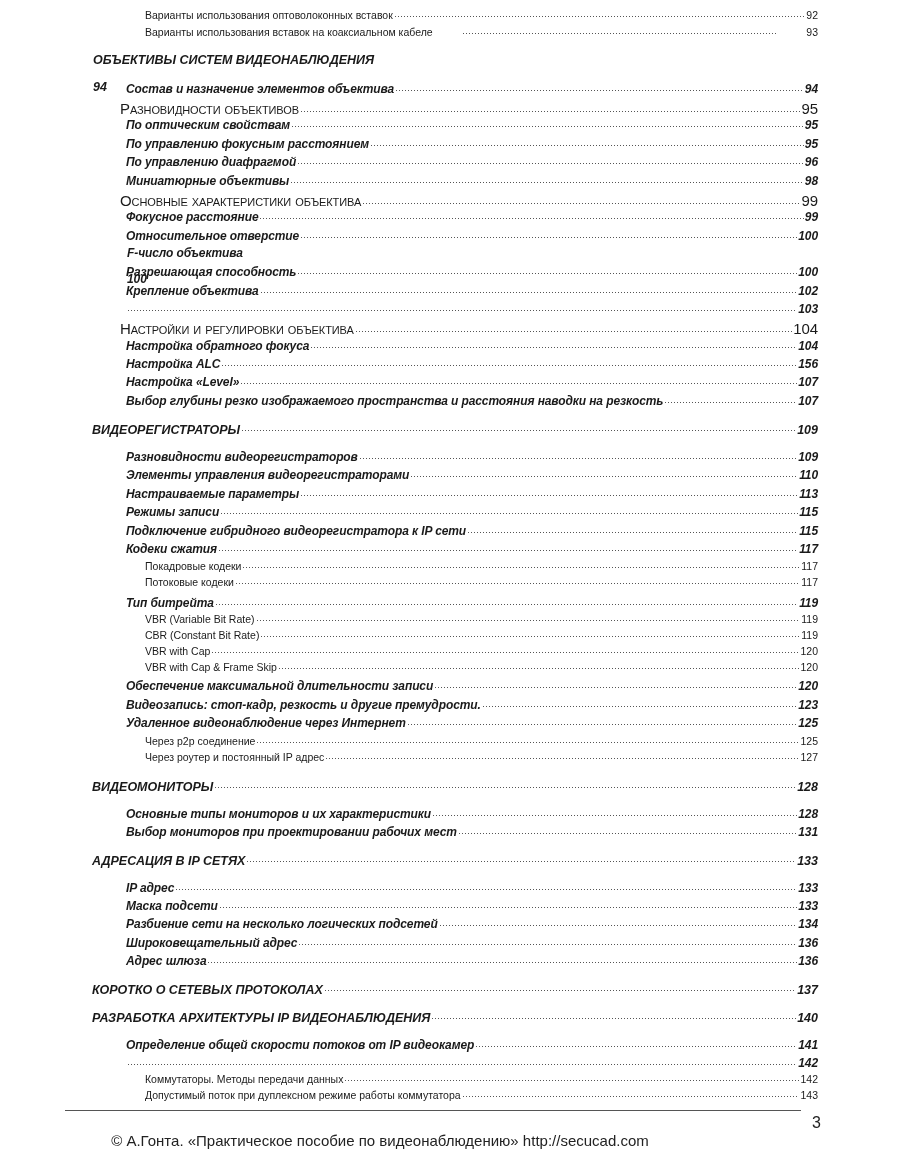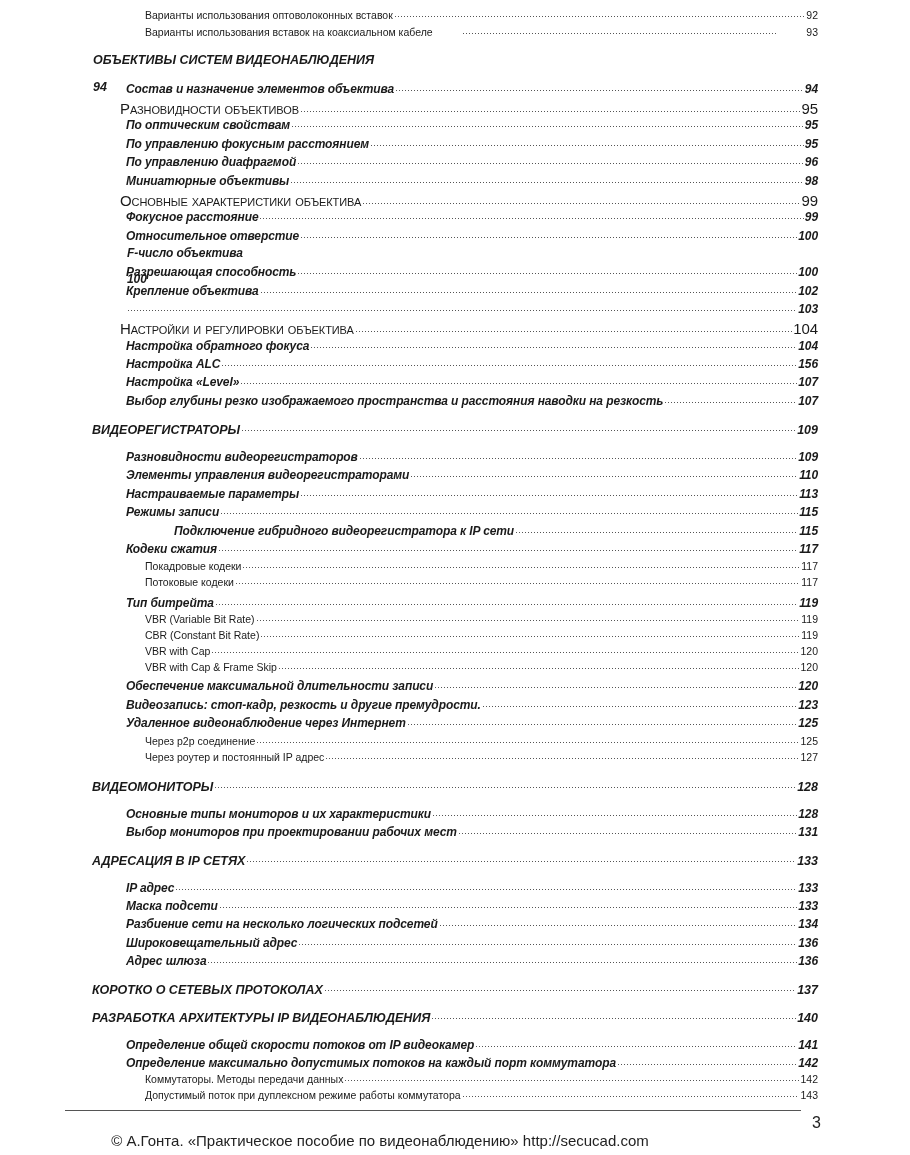--- a/index.html
+++ b/index.html
@@ -151,21 +151,21 @@
     <div class="row lvl-it" style="top: 486px;">
       <span class="t">Настраиваемые параметры</span>
       <span class="dots"></span>
       <span class="p">113</span>
     </div>
     <div class="row lvl-it" style="top: 504px;">
       <span class="t">Режимы записи</span>
       <span class="dots"></span>
       <span class="p">115</span>
     </div>
-    <div class="row lvl-it" style="top: 523px; margin-left: 48px;">
+    <div class="row lvl-it" style="top: 523px;">
       <span class="t">Подключение гибридного видеорегистратора к IP сети</span>
       <span class="dots"></span>
       <span class="p">115</span>
     </div>
     <div class="row lvl-it" style="top: 541px;">
       <span class="t">Кодеки сжатия</span>
       <span class="dots"></span>
       <span class="p">117</span>
     </div>
     <div class="row lvl-sub" style="top: 559px;">
@@ -282,21 +282,20 @@
       <span class="t">РАЗРАБОТКА АРХИТЕКТУРЫ IP ВИДЕОНАБЛЮДЕНИЯ</span>
       <span class="dots"></span>
       <span class="p">140</span>
     </div>
     <div class="row lvl-it" style="top: 1037px;">
       <span class="t">Определение общей скорости потоков от IP видеокамер</span>
       <span class="dots"></span>
       <span class="p">141</span>
     </div>
     <div class="row lvl-it" style="top: 1055px;">
-      <span class="t">Определение максимально допустимых потоков на каждый порт коммутатора</span>
       <span class="dots"></span>
       <span class="p">142</span>
     </div>
     <div class="row lvl-sub" style="top: 1072px;">
       <span class="t">Коммутаторы. Методы передачи данных</span>
       <span class="dots"></span>
       <span class="p">142</span>
     </div>
     <div class="row lvl-sub" style="top: 1088px;">
       <span class="t">Допустимый поток при дуплексном режиме работы коммутатора</span>

